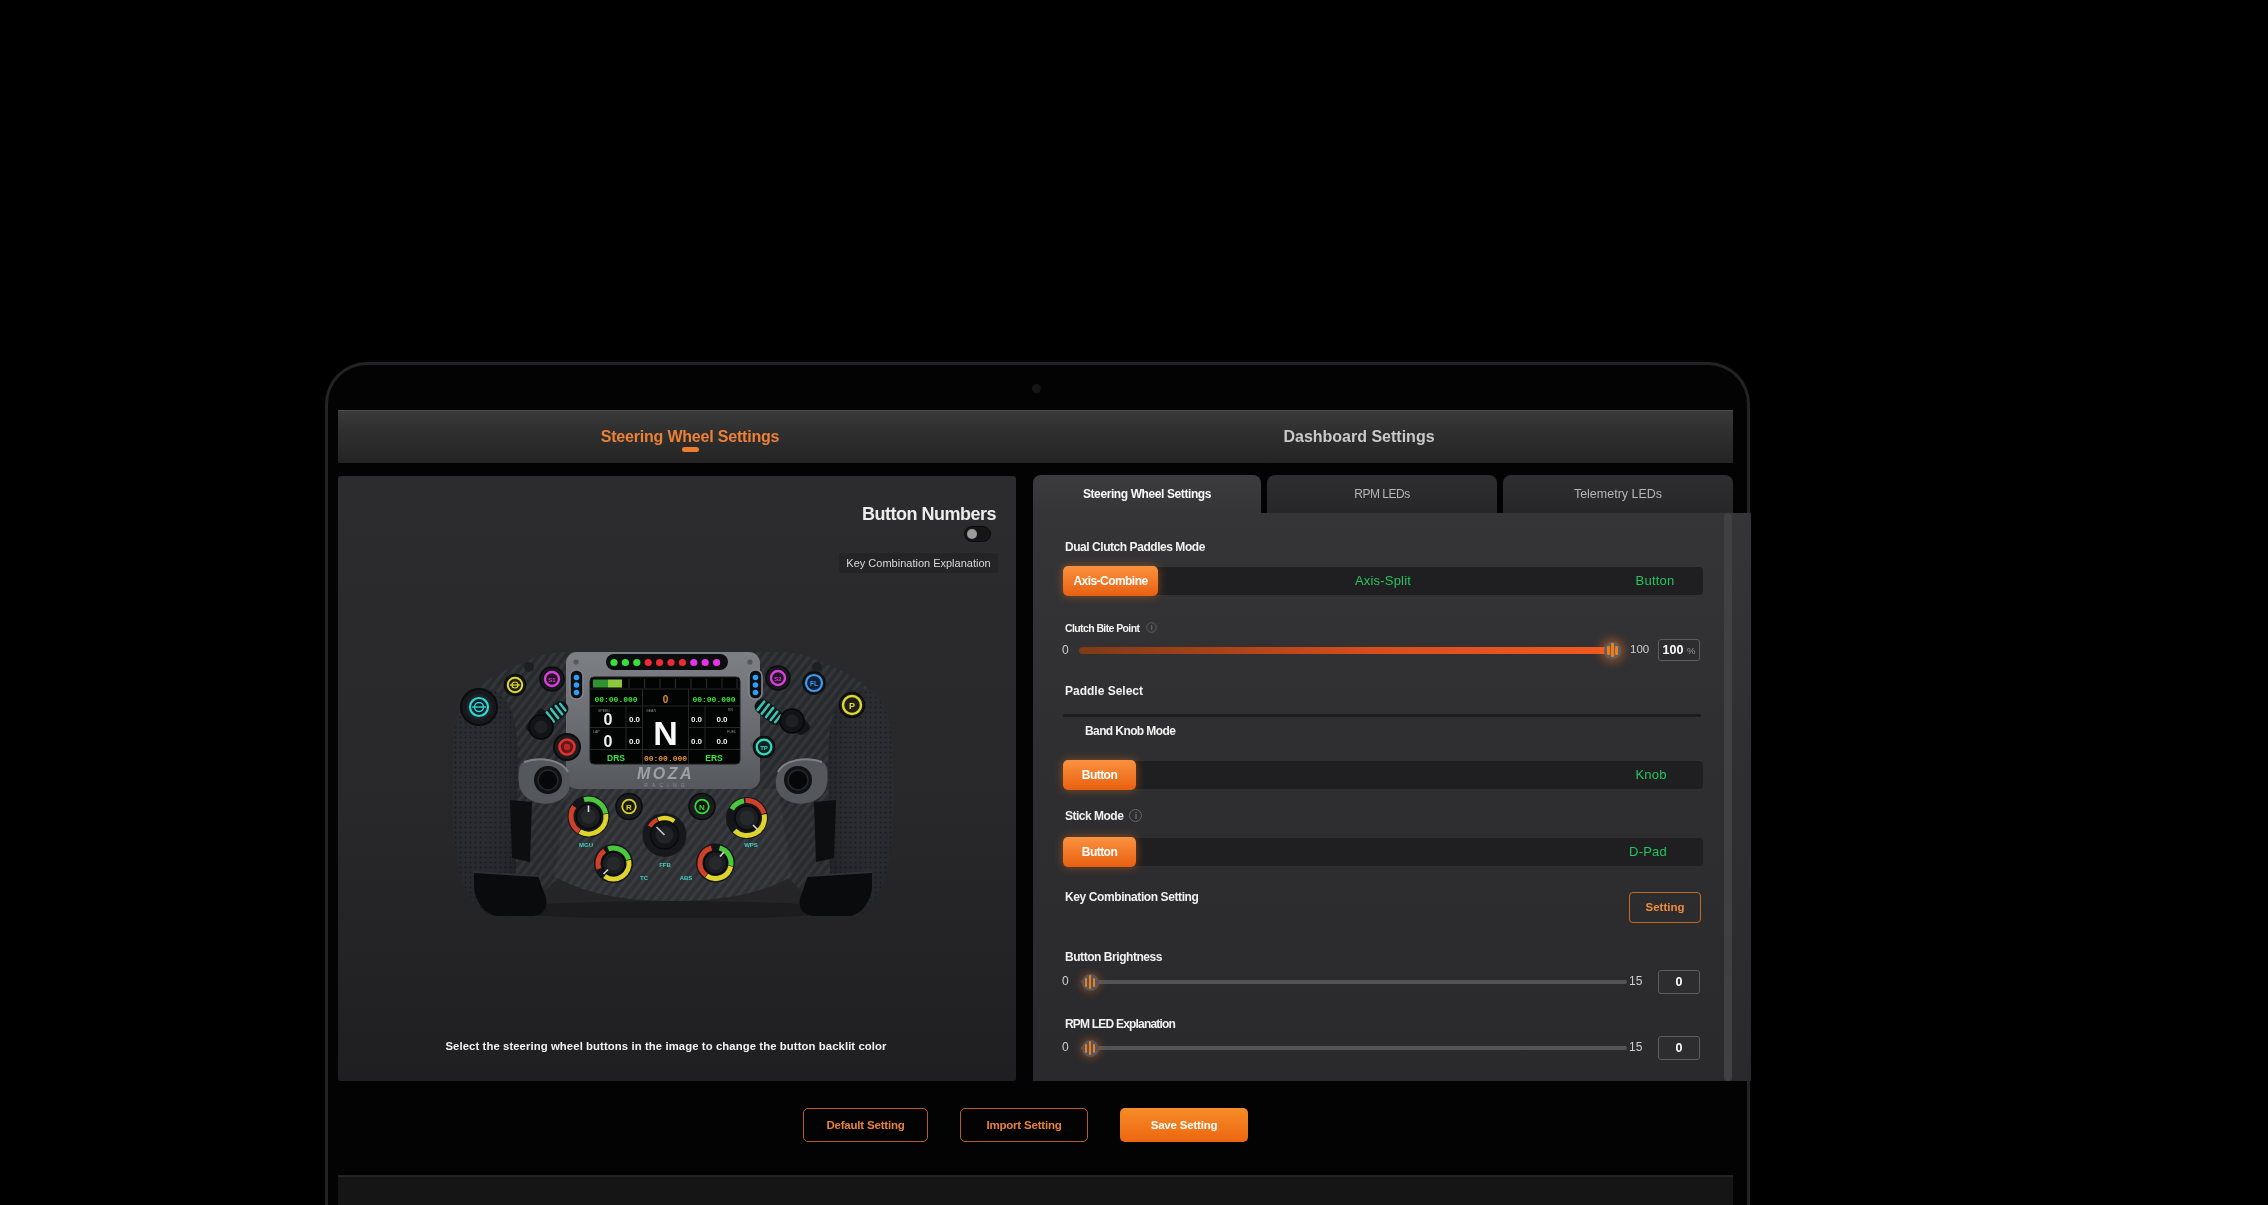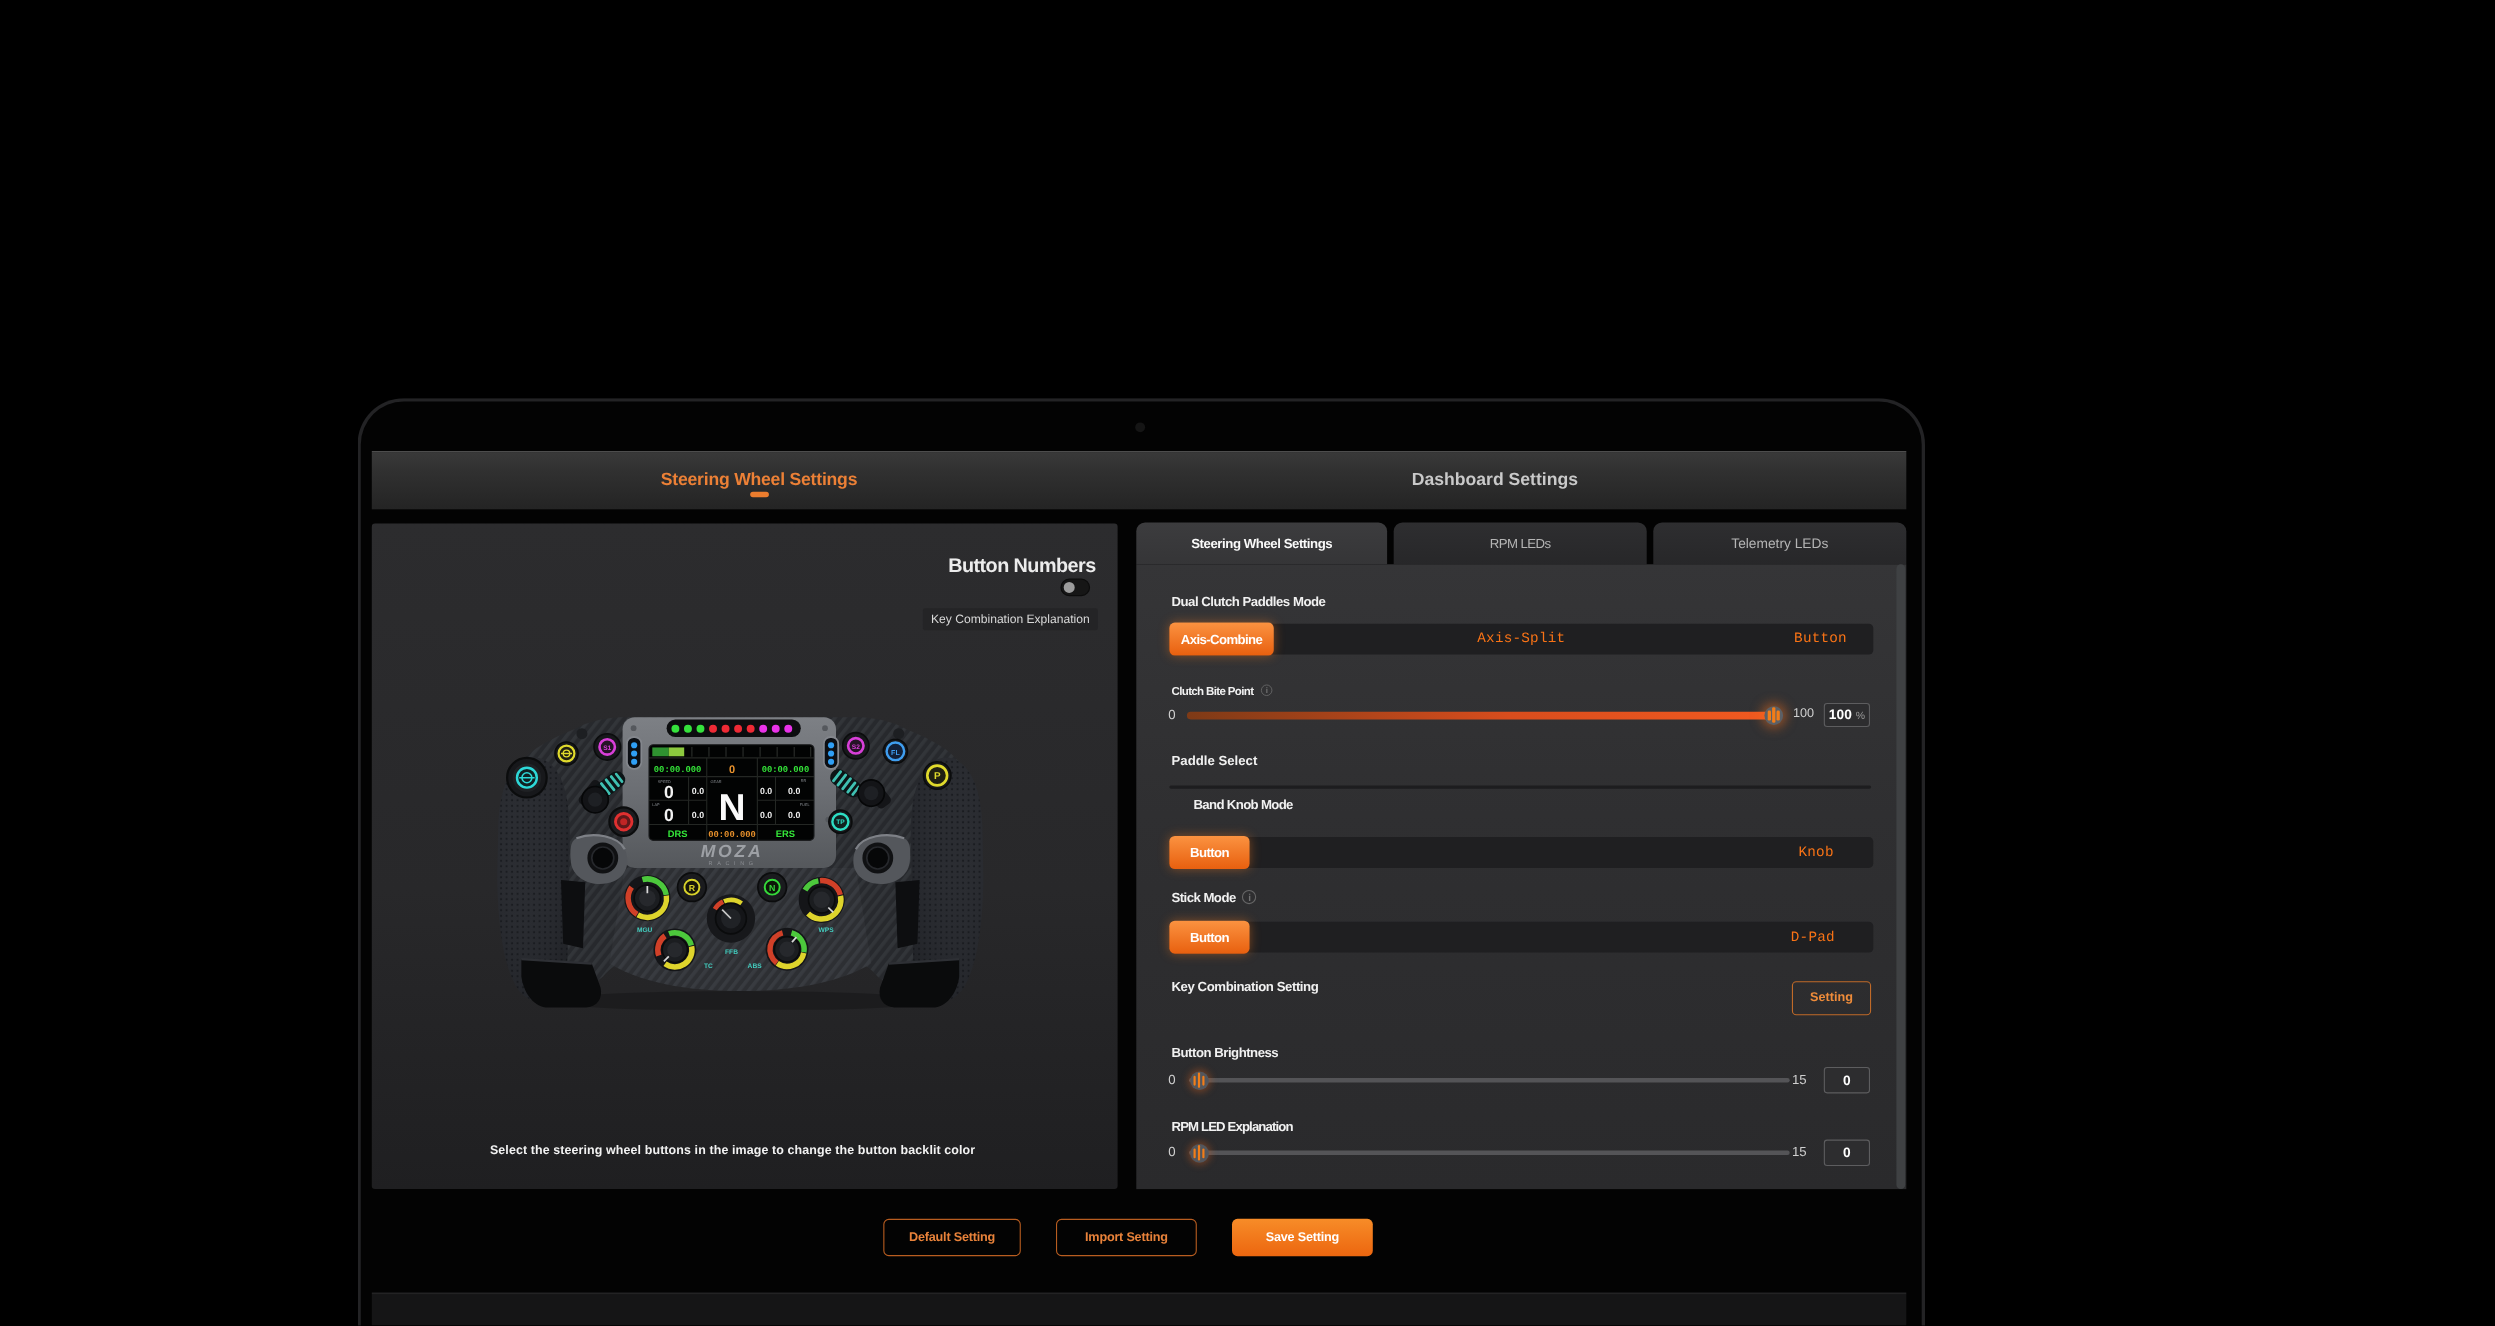--- a/index.html
+++ b/index.html
@@ -21,25 +21,25 @@
   #lp .caption{left:0;width:678px;text-align:center;color:#f2f2f2;font-size:11.3px;font-weight:700;}
   #lp .bn,#lp .caption{letter-spacing:0.1px;}
   #lp .caption{top:564px;}
   #lp .bnlab{position:absolute;right:20px;top:28px;color:#ececec;font-size:18px;font-weight:700;letter-spacing:-0.5px;}
   
   .tab{top:475px;height:38px;border-radius:8px 8px 0 0;font-size:12.5px;text-align:center;line-height:38px;}
   #tab1{left:1033px;width:228px;background:linear-gradient(180deg,#3c3c3e,#353537);color:#fafafa;font-weight:700;font-size:12px;letter-spacing:-0.4px;}
   #tab2{left:1267px;width:230px;background:linear-gradient(180deg,#2e2e30,#272729);color:#b5b5b5;font-size:12px;letter-spacing:-0.5px;}
   #tab3{left:1503px;width:230px;background:linear-gradient(180deg,#2e2e30,#272729);color:#b5b5b5;font-size:12.5px;}
   
-  #rp{left:1033px;top:513px;width:700px;height:568px;background:linear-gradient(180deg,#353537 0%,#2f2f31 40%,#2a2a2c 100%);}
+  #rp{left:1033px;top:513px;width:700px;height:568px;background:linear-gradient(180deg,#353537 0%,#2f2f31 40%,#2a2a2c 100%);padding-left:18px;}
   #rp .lab{color:#f1f1f1;font-size:12px;font-weight:700;letter-spacing:-0.45px;white-space:nowrap;}
   .seg{background:#1f1f21;border-radius:4px;height:28px;}
   .segactive{position:absolute;left:0px;top:-1px;height:30px;border-radius:5px;background:linear-gradient(180deg,#fb9240,#e8600f);box-shadow:0 0 10px rgba(240,120,30,.45);color:#fff;font-weight:700;font-size:12px;letter-spacing:-0.55px;text-align:center;line-height:30px;}
-  .segtext{position:absolute;top:0;height:40px;line-height:28px;color:#f97316;font-size:13px;letter-spacing:0.2px;transform:translateX(-50%);font-family:Liberation Mono, monospace;}
+  .segtext{position:absolute;top:0;height:40px;line-height:28px;color:#22c55e;font-size:13px;letter-spacing:0.2px;transform:translateX(-50%);}
   .sliderlab{color:#cfcfcf;font-size:12px;}
   .valbox{position:absolute;width:42px;height:24px;border:1px solid #5d5d5f;border-radius:3px;background:#2d2d2f;box-sizing:border-box;color:#fff;font-size:12.5px;font-weight:700;text-align:center;line-height:22px;}
   .handle{position:absolute;width:17px;height:17px;border-radius:50%;background:#5c6066;}
   .handle i{position:absolute;width:2.4px;background:#f27d18;border-radius:1.2px;}
   .handle .b1{left:3.4px;top:4px;height:9px;}
   .handle .b2{left:7.3px;top:1.5px;height:14px;}
   .handle .b3{left:11.2px;top:4px;height:9px;}
   .info{display:inline-block;width:13px;height:13px;border:1px solid #7e7e7e;border-radius:50%;color:#8e8e8e;font-size:9px;text-align:center;line-height:13px;box-sizing:border-box;font-style:normal;vertical-align:1px;margin-left:6px;opacity:.7;}
   #scroll{left:1724px;top:513px;width:8px;height:568px;background:#3f4143;border-radius:4px;}
   

